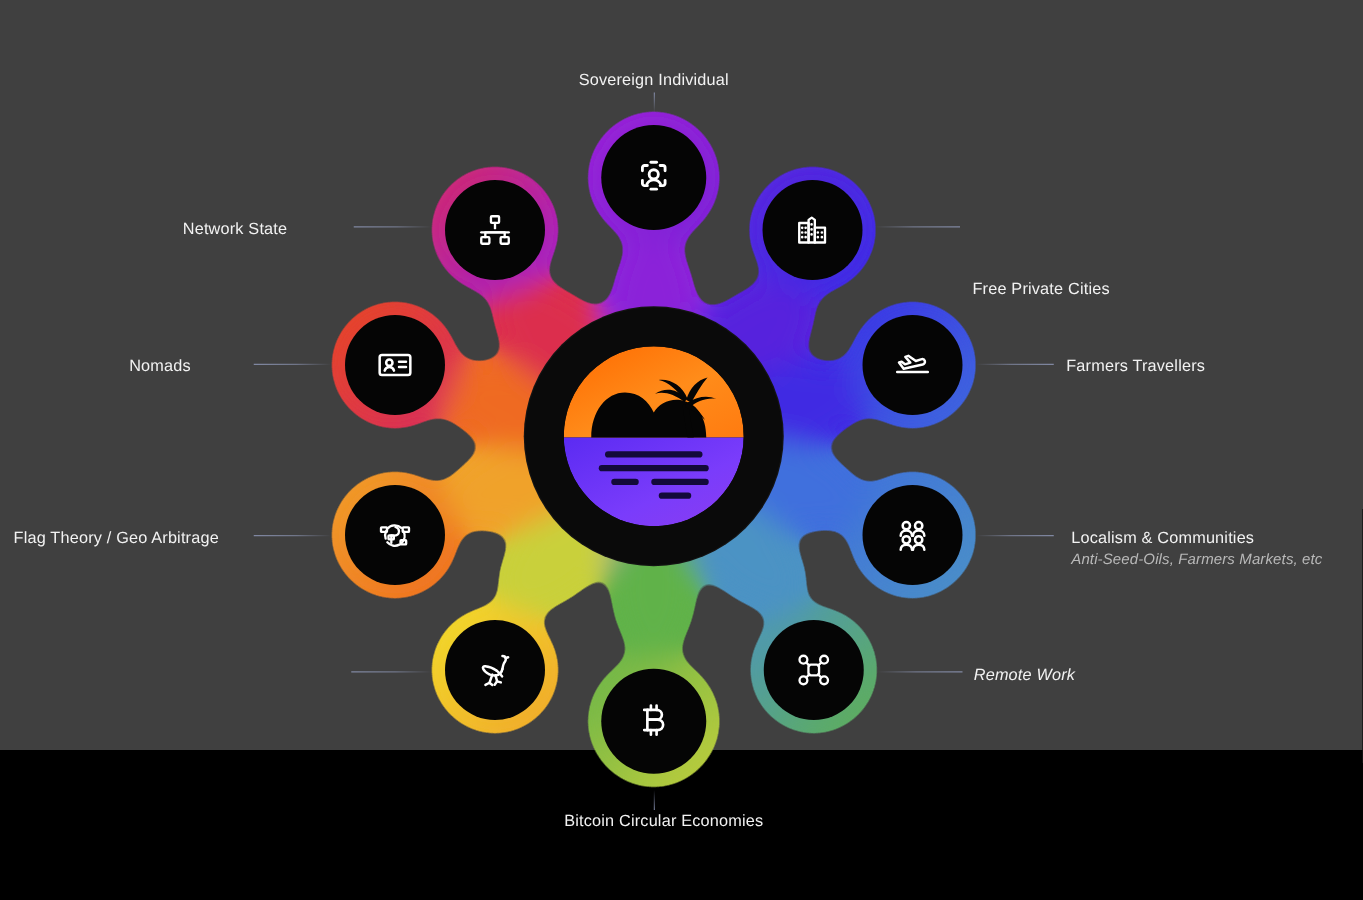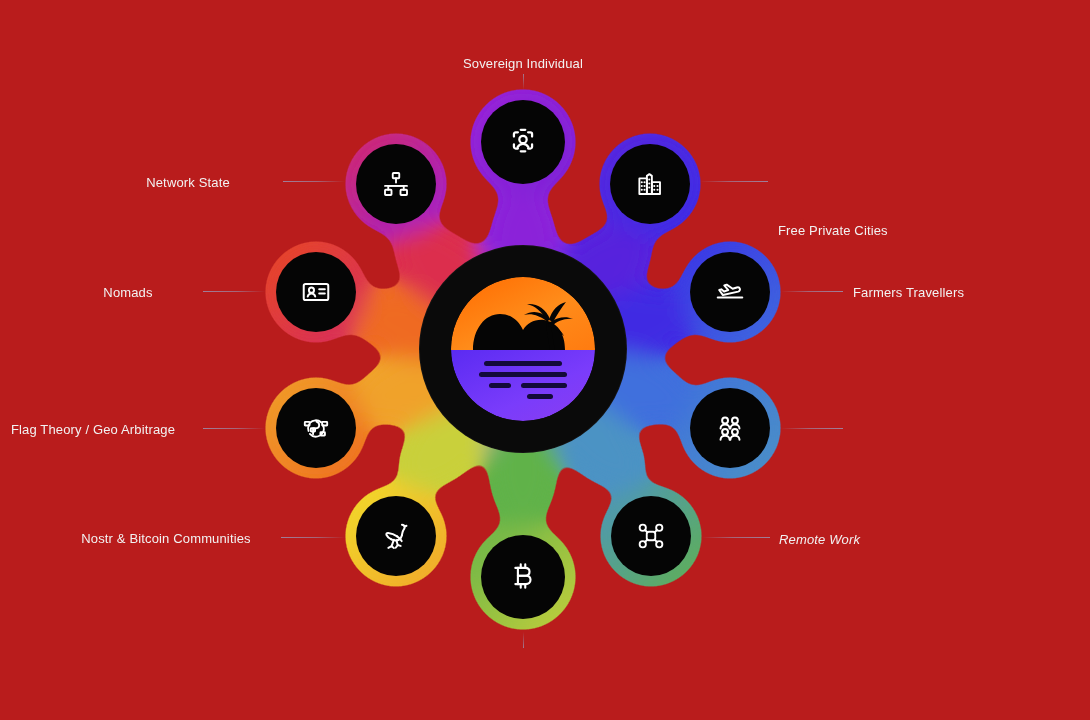--- a/index.html
+++ b/index.html
@@ -4,22 +4,22 @@
 <style>
   * { margin:0; padding:0; box-sizing:border-box; }
   html,body{
     width:1090px; height:720px;
     background:#000;
     overflow:hidden;
     font-family:"Liberation Sans", sans-serif;
   }
   #stage{
     position:relative;
-    width:1090px; height:720px;
-    background:#b91c1c;
+    width:1090px; height:600px;
+    background:#404040;
   }
   
   #blobs{
     position:absolute; left:0; top:0;
     width:1090px; height:720px;
     pointer-events:none;
   }
   
   .node{
     position:absolute;
@@ -295,20 +295,24 @@
         <path d="M4.9 12.4c0-1.9 1.5-3.1 3.4-3.1s3.4 1.2 3.4 3.1"></path>
         <path d="M12.3 12.4c0-1.9 1.5-3.1 3.4-3.1s3.4 1.2 3.4 3.1"></path>
         <circle cx="8.3" cy="14.9" r="2.2"></circle>
         <circle cx="15.7" cy="14.9" r="2.2"></circle>
         <path d="M4.9 20.9c0-1.9 1.5-3.1 3.4-3.1s3.4 1.2 3.4 3.1"></path>
         <path d="M12.3 20.9c0-1.9 1.5-3.1 3.4-3.1s3.4 1.2 3.4 3.1"></path>
       </svg>
     </div>
   </div>
   <div class="leader" style="left:781px; top:428px; width:62px;"></div>
+  <div class="label right" style="left:857px; top:421px;">
+    <span>Localism &amp; Communities</span>
+    <span class="sub">Anti-Seed-Oils, Farmers Markets, etc</span>
+  </div>
 
   <div class="node" style="left:600px; top:485px; width:102px; height:102px;">
     <div class="glyph">
       <svg width="30" height="30" viewBox="0 0 24 24" fill="none" stroke="#fff" stroke-width="1.5" stroke-linecap="round" stroke-linejoin="round">
         <rect x="8.6" y="8.6" width="6.8" height="6.8" rx="1.6"></rect>
         <circle cx="5.4" cy="5.4" r="2.5"></circle>
         <circle cx="18.6" cy="5.4" r="2.5"></circle>
         <circle cx="5.4" cy="18.6" r="2.5"></circle>
         <circle cx="18.6" cy="18.6" r="2.5"></circle>
         <path d="M7.2 7.2l2 2M16.8 7.2l-2 2M7.2 16.8l2-2M16.8 16.8l-2-2"></path>
@@ -322,39 +326,39 @@
     <div class="glyph">
       <svg width="34" height="34" viewBox="0 0 24 24" fill="none" stroke="#fff" stroke-width="1.5" stroke-linecap="round" stroke-linejoin="round">
         <path d="M8.4 5.6h5.1c1.8 0 3.1 1 3.1 2.7s-1.3 2.8-3.1 2.8H8.4V5.6z"></path>
         <path d="M8.4 11.1h5.6c1.9 0 3.3 1.1 3.3 2.9s-1.4 3-3.3 3H8.4v-5.9z"></path>
         <path d="M6.6 5.6h2M6.6 17h2"></path>
         <path d="M10.4 3.1v2.5M13.6 3.1v2.5M10.4 17v2.6M13.6 17v2.6"></path>
       </svg>
     </div>
   </div>
   <div class="leader vert-up" style="left:523px; top:632px; height:16px;"></div>
+  <div class="label center" style="left:431px; top:648px; width:200px;">Bitcoin Circular Economies</div>
 
   <div class="node" style="left:345px; top:485px; width:102px; height:102px;">
     <div class="glyph">
       <svg width="34" height="34" viewBox="0 0 24 24" fill="none" stroke="#fff" stroke-width="1.4" stroke-linecap="round" stroke-linejoin="round">
         <path d="M16.2 4.1c1.1 0 1.9.8 1.9 1.8 0 1.1-.7 1.6-1.1 2.4-.5 1-.6 2.1-.8 3.1"></path>
         <path d="M18.1 5.3l1.3-.5"></path>
         <path d="M16.2 11.4c-.3 1.6-1.2 2.8-2.6 3.4"></path>
         <path d="M13.6 14.8c-1.6.6-3.4.3-4.9-.4"></path>
         <path d="M8.7 14.4c-1.6-.8-2.9-2-3.4-3.1-.4-.9.2-1.5 1.2-1.4 2 .2 4.5 1.1 6.3 2.4"></path>
         <path d="M12.8 12.3c1.3.9 2.4 2 3.2 3.3"></path>
         <path d="M10.5 14.6l-1.6 4.6"></path>
         <path d="M8.9 19.2l-2.3 1.2M8.9 19.2l1.6 1.3"></path>
         <path d="M12.3 15l.9 3.4"></path>
         <path d="M13.2 18.4l-1.4 1.9M13.2 18.4l2.1.6"></path>
       </svg>
     </div>
   </div>
   <div class="leader rtl" style="left:281px; top:537px; width:64px;"></div>
-  <div class="label left" style="left:61px; top:530px; width:210px;">Nostr &amp; Bitcoin Communities</div>
 
   <div class="node" style="left:265px; top:377px; width:102px; height:102px;">
     <div class="glyph">
       <svg width="32" height="32" viewBox="0 0 24 24" fill="none" stroke="#fff" stroke-width="1.4" stroke-linecap="round" stroke-linejoin="round">
         <path d="M7.4 8.2a6 6 0 0 1 8.4-.5"></path>
         <path d="M17 9.6a6 6 0 0 1-1 7.2"></path>
         <path d="M14.6 17.8a6 6 0 0 1-7.2-1.4"></path>
         <path d="M6.4 14.2a6 6 0 0 1 .3-4.6"></path>
         <path d="M12.3 7.2c1.3.4 2.1 1.4 2.1 2.6 0 1.6-1.3 2.6-3 2.6h-1.6"></path>
         <path d="M9.8 12.4v4.3"></path>

